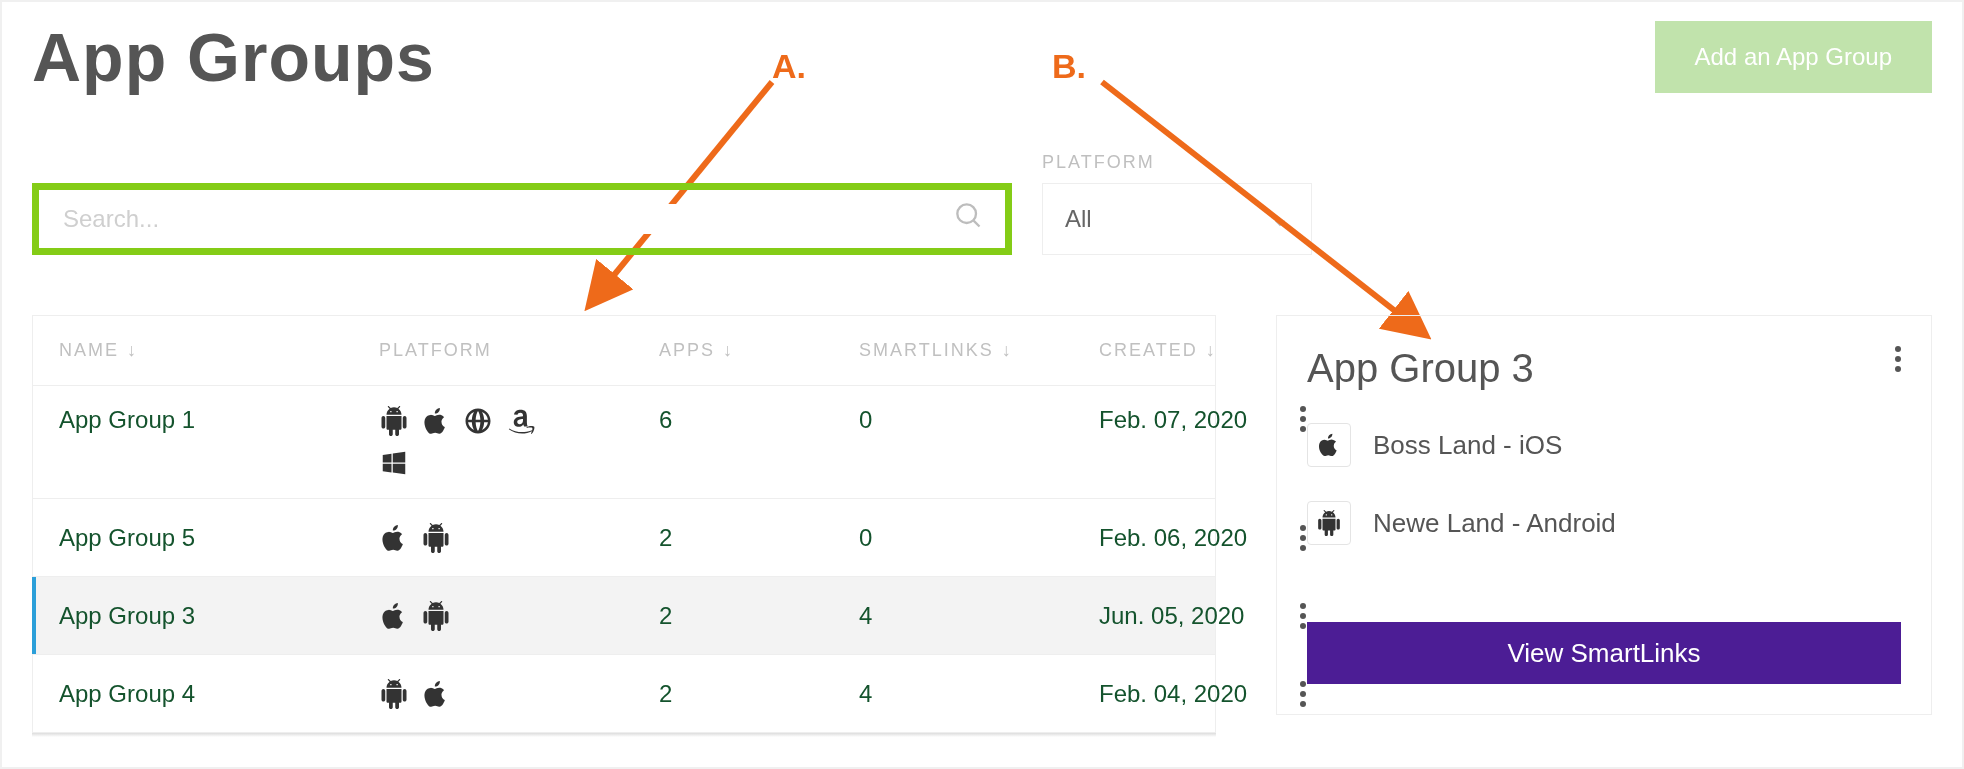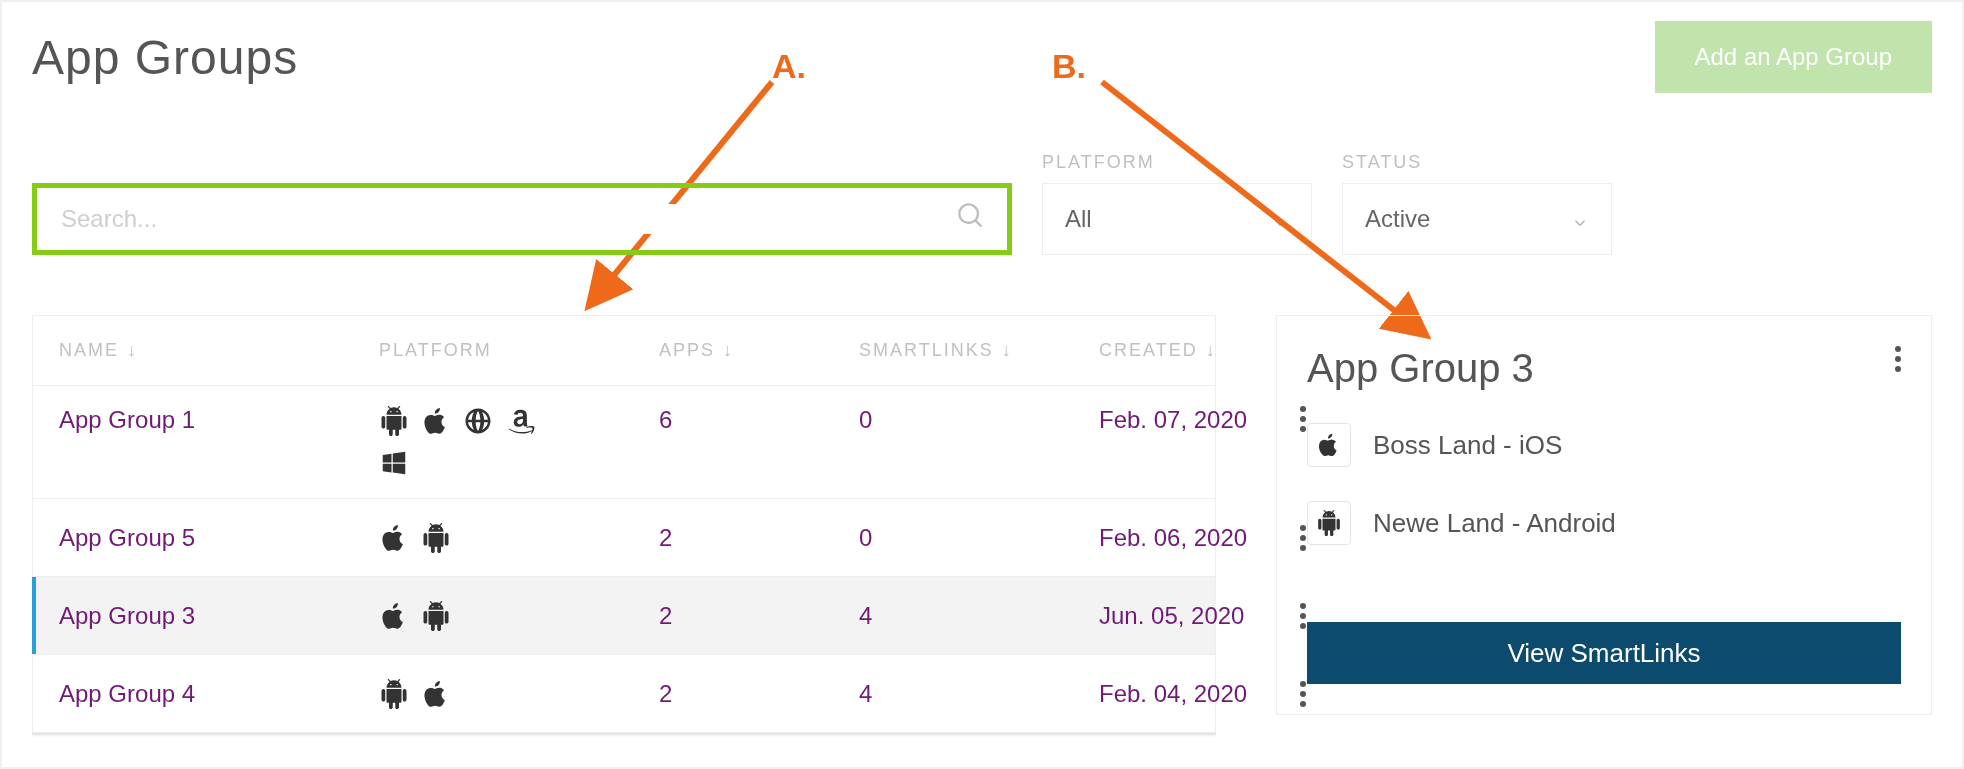--- a/index.html
+++ b/index.html
@@ -18,22 +18,22 @@
     padding: 0 30px;
   }
 
   .header-row {
     display: flex;
     align-items: center;
     justify-content: space-between;
     height: 110px;
   }
   .page-title {
-    font-size: 48px;
-    font-weight: 400;
+    font-size: 68px;
+    font-weight: 700;
     color: #555;
     letter-spacing: 1px;
   }
   .add-btn {
     background: #c1e3ac;
     color: #ffffff;
     font-size: 24px;
     font-weight: 400;
     padding: 22px 40px;
     border: none;
@@ -46,21 +46,21 @@
     gap: 30px;
     margin-top: 40px;
   }
 
   .search-wrap {
     flex: 0 0 auto;
     width: 980px;
   }
   .search-box {
     position: relative;
-    border: 5px solid #84cc16;
+    border: 7px solid #84cc16;
     height: 72px;
     display: flex;
     align-items: center;
     padding: 0 22px;
   }
   .search-input {
     border: none;
     outline: none;
     width: 100%;
     font-size: 24px;
@@ -137,21 +137,21 @@
     align-items: center;
     gap: 8px;
     cursor: pointer;
   }
   .sort-arrow { color: #c0c0c0; font-size: 18px; }
 
   .trow {
     min-height: 78px;
     border-bottom: 1px solid #eee;
     font-size: 24px;
-    color: #701a75;
+    color: #14532d;
     cursor: pointer;
   }
   .trow.tall { min-height: 100px; align-items: flex-start; padding-top: 20px; padding-bottom: 20px; }
   .trow.selected {
     background: #f3f3f3;
     position: relative;
   }
   .trow.selected::before {
     content: "";
     position: absolute;
@@ -232,21 +232,21 @@
     border: 1px solid #e4e4e4;
     display: inline-flex;
     align-items: center;
     justify-content: center;
     background: #fff;
     border-radius: 4px;
   }
   .detail-item .plat-tile svg { width: 26px; height: 26px; fill: #333; }
   .view-btn {
     margin-top: auto;
-    background: #0c4a6e;
+    background: #4c1d95;
     color: #fff;
     font-size: 26px;
     border: none;
     height: 62px;
     cursor: pointer;
   }
 
   
   .annotation-label {
     position: absolute;
@@ -330,29 +330,20 @@
     <div class="filter-box">
       <div class="filter-label">PLATFORM</div>
       <div class="select">
         <span class="value">All</span>
         <span class="chev"><svg>
               <use href="#icon-chev-down"></use>
             </svg></span>
       </div>
     </div>
 
-    <div class="filter-box">
-      <div class="filter-label">STATUS</div>
-      <div class="select">
-        <span class="value">Active</span>
-        <span class="chev"><svg>
-              <use href="#icon-chev-down"></use>
-            </svg></span>
-      </div>
-    </div>
 
   </div>
 
   <div class="main-row">
 
     <div>
       <div class="table-wrap">
         <div class="thead">
           <div class="th">
             <span>NAME</span>

